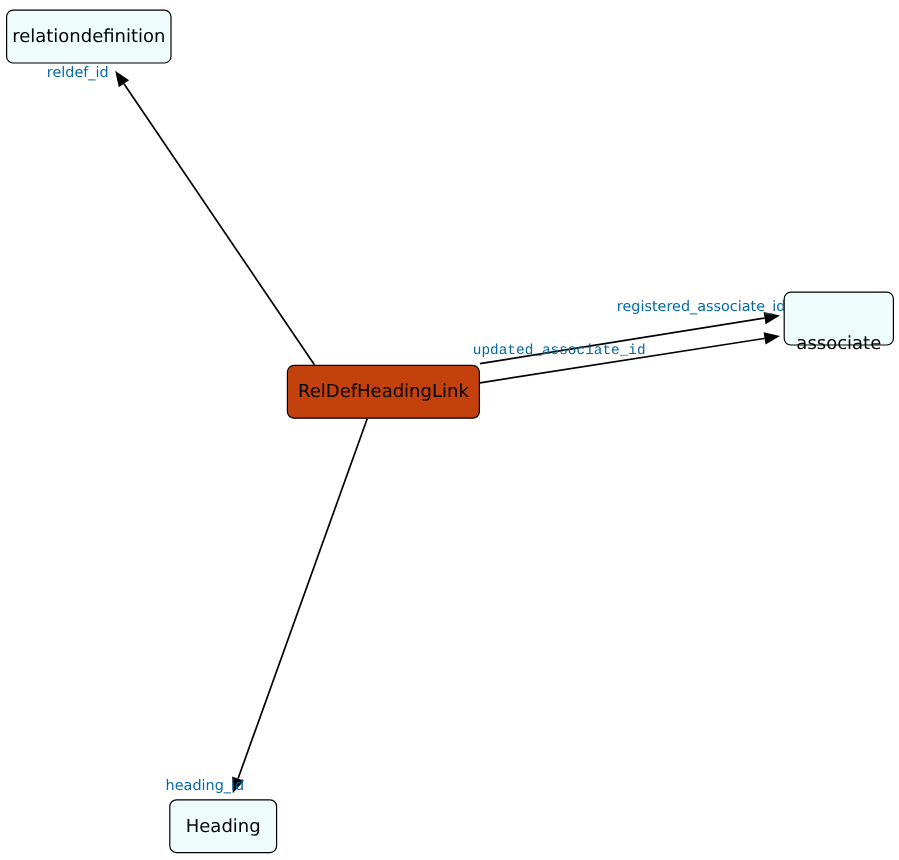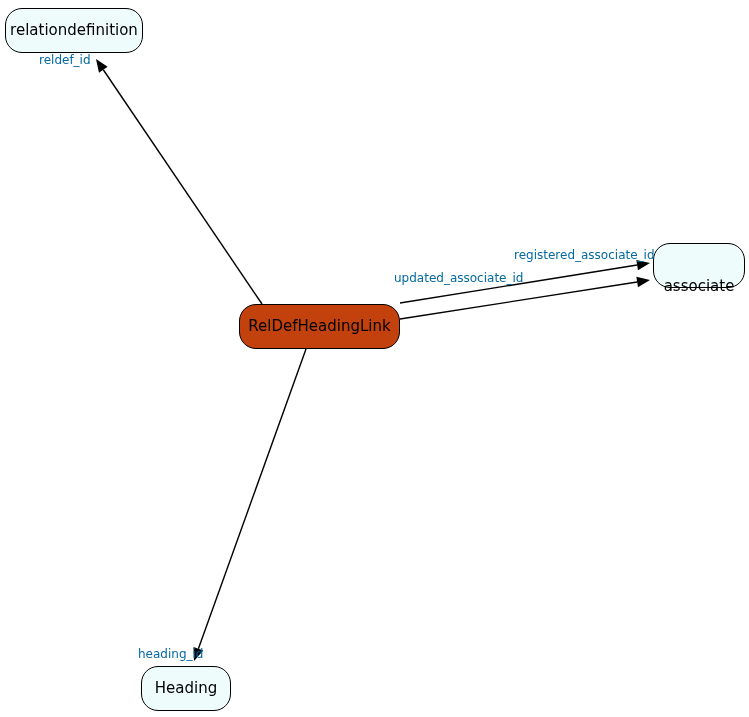--- a/index.html
+++ b/index.html
@@ -21,21 +21,21 @@
     position: absolute;
     left: 0;
     top: 0;
     width: 749px;
     height: 717px;
   }
   .node {
     position: absolute;
     box-sizing: border-box;
     border: 1.6px solid #000000;
-    border-radius: 17px;
+    border-radius: 6px;
     display: flex;
     align-items: center;
     justify-content: center;
     color: #000000;
     white-space: nowrap;
   }
   .node-label {
     font-family: "DejaVu Sans", sans-serif;
     line-height: 1;
   }
@@ -82,16 +82,16 @@
   <div class="node node-entity" style="left: 653px; top: 243px; width: 92px; height: 45px; background: rgb(239, 252, 252); border-color: rgb(0, 0, 0);">
     <span class="node-label" style="font-size: 15px; margin-top: 42px;">associate</span>
   </div>
 
   <div class="node node-entity" style="left: 141px; top: 666px; width: 90px; height: 45px; background: rgb(239, 252, 252); border-color: rgb(0, 0, 0);">
     <span class="node-label" style="font-size: 15px;">Heading</span>
   </div>
 
   <div class="edge-label" style="left: 39px; top: 54px;">reldef_id</div>
   <div class="edge-label" style="left: 514px; top: 249px;">registered_associate_id</div>
-  <div class="edge-label" style="left: 394px; top: 272px;">updated_associate_id</div>
+  <div class="edge-label" style="left: 394px; top: 286px; font-family: Liberation Mono, monospace;">updated_associate_id</div>
   <div class="edge-label" style="left: 138px; top: 648px; text-align: right;">heading_id</div>
 
 </div>
 
 </body></html>

